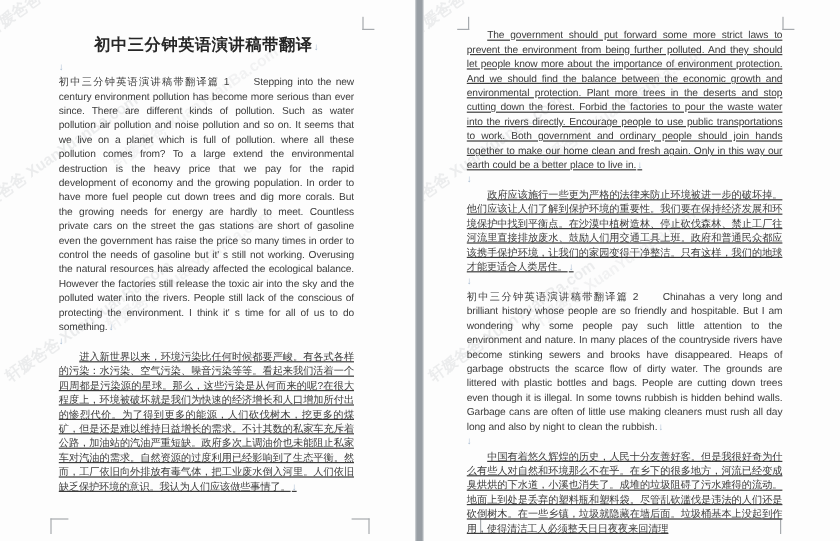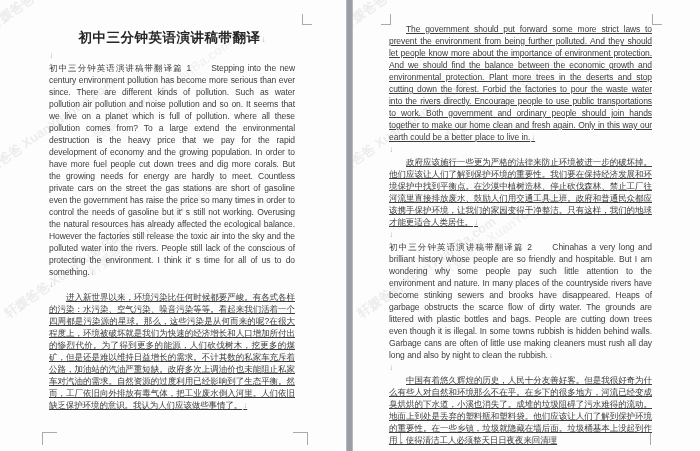--- a/index.html
+++ b/index.html
@@ -80,18 +80,18 @@
         <div class="crop crop-tr"></div>
         <div class="crop crop-bl"></div>
         <div class="crop crop-br"></div>
         <div class="text-col">
           <div class="para indent lang-en">The government should put forward some more strict laws to prevent the environment from being further polluted. And they should let people know more about the importance of environment protection. And we should find the balance between the economic growth and environmental protection. Plant more trees in the deserts and stop cutting down the forest. Forbid the factories to pour the waste water into the rivers directly. Encourage people to use public transportations to work. Both government and ordinary people should join hands together to make our home clean and fresh again. Only in this way our earth could be a better place to live in.<span class="pmark">↓</span></div>
           <div class="mark-line">↓</div>
           <div class="para indent lang-cn">政府应该施行一些更为严格的法律来防止环境被进一步的破坏掉。他们应该让人们了解到保护环境的重要性。我们要在保持经济发展和环境保护中找到平衡点。在沙漠中植树造林、停止砍伐森林、禁止工厂往河流里直接排放废水、鼓励人们用交通工具上班。政府和普通民众都应该携手保护环境，让我们的家园变得干净整洁。只有这样，我们的地球才能更适合人类居住。<span class="pmark">↓</span></div>
           <div class="mark-line">↓</div>
           <div class="para lang-en">初中三分钟英语演讲稿带翻译篇 2　　Chinahas a very long and brilliant history whose people are so friendly and hospitable. But I am wondering why some people pay such little attention to the environment and nature. In many places of the countryside rivers have become stinking sewers and brooks have disappeared. Heaps of garbage obstructs the scarce flow of dirty water. The grounds are littered with plastic bottles and bags. People are cutting down trees even though it is illegal. In some towns rubbish is hidden behind walls. Garbage cans are often of little use making cleaners must rush all day long and also by night to clean the rubbish.<span class="pmark">↓</span></div>
           <div class="mark-line">↓</div>
-          <div class="para indent lang-cn">中国有着悠久辉煌的历史，人民十分友善好客。但是我很好奇为什么有些人对自然和环境那么不在乎。在乡下的很多地方，河流已经变成臭烘烘的下水道，小溪也消失了。成堆的垃圾阻碍了污水难得的流动。地面上到处是丢弃的塑料瓶和塑料袋。他们应该让人们了解到保护环境的重要性。在一些乡镇，垃圾就隐藏在墙后面。垃圾桶基本上没起到作用，使得清洁工人必须整天日日夜夜来回清理</div>
+          <div class="para indent lang-cn">中国有着悠久辉煌的历史，人民十分友善好客。但是我很好奇为什么有些人对自然和环境那么不在乎。在乡下的很多地方，河流已经变成臭烘烘的下水道，小溪也消失了。成堆的垃圾阻碍了污水难得的流动。地面上到处是丢弃的塑料瓶和塑料袋。尽管乱砍滥伐是违法的人们还是砍倒树木。在一些乡镇，垃圾就隐藏在墙后面。垃圾桶基本上没起到作用，使得清洁工人必须整天日日夜夜来回清理</div>
         </div>
       </div>
     </div>
   <div class="page-gap"></div>
 </div>
 
 </body></html>

